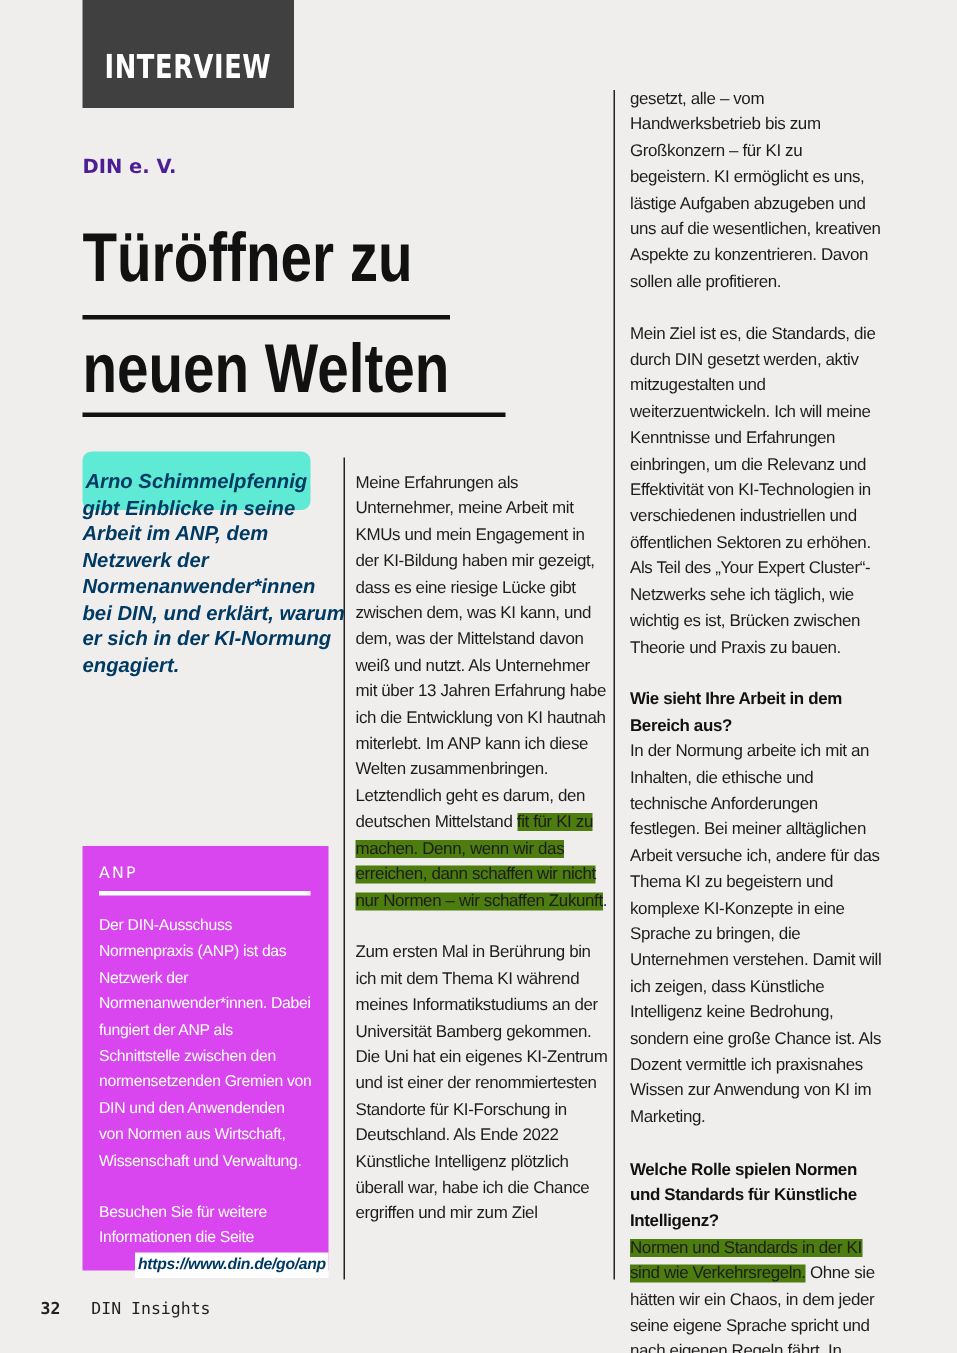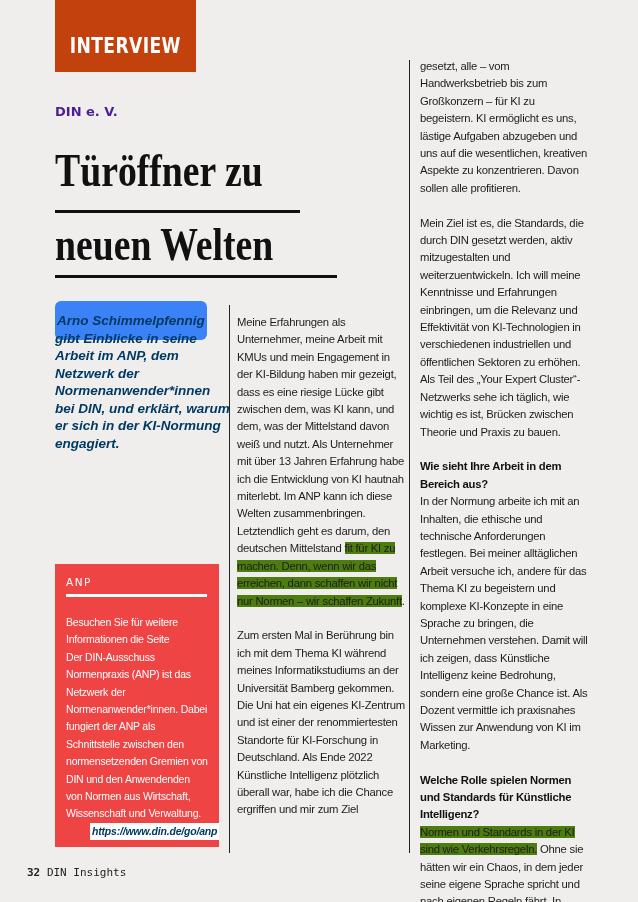--- a/index.html
+++ b/index.html
@@ -4,74 +4,74 @@
   <style>
     html, body { margin: 0; padding: 0; }
     body {
       width: 638px; height: 902px; overflow: hidden;
       background: #efeeec; position: relative;
       font-family: "Liberation Sans", sans-serif;
       color: #1a1a1a;
     }
     .tab {
       position: absolute; left: 55px; top: 0; width: 141px; height: 72px;
-      background: #c2410c; color: #fff;
+      background: #404040; color: #fff;
       display: flex; align-items: flex-end; justify-content: center;
       padding-bottom: 14px; box-sizing: border-box;
       font-family: "DejaVu Sans", sans-serif; font-weight: bold;
       font-size: 22px; letter-spacing: 0.5px;
       transform-origin: center; 
     }
     .tab span { display: inline-block; transform: scaleX(0.78); }
     .org {
       position: absolute; left: 55px; top: 104px;
       color: #4c1d95; font-weight: bold; font-size: 13px;
       font-family: "DejaVu Sans", sans-serif;
     }
     .title {
       position: absolute; left: 55px; top: 148px;
-      font-family: Liberation Serif, serif; font-weight: bold;
+      font-family: Liberation Sans, sans-serif; font-weight: bold;
       font-size: 46px; line-height: 1; color: #111;
     }
     .title .line { display: block; transform: scaleX(0.82); transform-origin: left; white-space: nowrap; }
     .rule { position: absolute; background: #111; height: 3px; }
     .lead {
       position: absolute; left: 55px; top: 312px; width: 175px;
       color: #003a63; font-style: italic; font-weight: bold;
       font-size: 13.5px; line-height: 17.5px;
     }
-    .hl { background: #3b82f6; border-radius: 6px; padding: 12px 2px; }
+    .hl { background: #5eead4; border-radius: 6px; padding: 12px 2px; }
     .hl-flat { background: #4d7c0f; }
     .vrule { position: absolute; width: 1px; background: #222; }
     .col {
       position: absolute; font-family: "Liberation Sans", sans-serif;
       font-size: 11.3px; line-height: 17.4px; color: #1d1d1d;
       letter-spacing: -0.25px;
     }
     .col p { margin: 0; }
     .col .q { font-weight: bold; color: #111; margin-top: 0; }
     .col .gap { height: 17.4px; }
     .anp-box {
       position: absolute; left: 55px; top: 564px; width: 164px; height: 283px;
-      background: #ef4444; color: #fff; box-sizing: border-box;
+      background: #d946ef; color: #fff; box-sizing: border-box;
       padding: 12px 11px 0 11px;
     }
     .anp-title { font-size: 10.5px; letter-spacing: 1.5px; font-family: "DejaVu Sans", sans-serif; }
     .anp-rule { height: 3px; background: #fff; margin: 6px 0 12px 0; width: 141px; }
     .anp-text { font-size: 10.5px; line-height: 17.4px; letter-spacing: -0.2px; }
     .anp-text p { margin: 0; }
     .anp-link {
       display: inline-block; background: #fff; color: #003a63;
       font-weight: bold; font-style: italic; padding: 0 2px; text-decoration: none; margin-left: 24px;
     }
     .footer {
       position: absolute; top: 866px; left: 27px; font-size: 11px;
       font-family: "DejaVu Sans Mono", monospace; color: #222;
     }
-    .footer .num { font-weight: bold; }
+    .footer .num { font-weight: bold; margin-right: 14px; }
   </style>
 </head>
 <body>
 
 <div class="tab">
     <span>INTERVIEW</span>
   </div>
 
 <div class="org">DIN e. V.</div>
 
@@ -84,22 +84,22 @@
 
 <div class="lead">
   <span class="hl">Arno Schimmelpfennig</span>
   <span>gibt Einblicke in seine Arbeit im ANP, dem Netzwerk der Normenanwender*innen bei DIN, und erklärt, warum er sich in der KI-Normung engagiert.</span>
 </div>
 
 <div class="anp-box">
   <div class="anp-title">ANP</div>
   <div class="anp-rule"></div>
   <div class="anp-text">
+    <p>Der DIN-Ausschuss Normenpraxis (ANP) ist das Netzwerk der Normenanwender*innen. Dabei fungiert der ANP als Schnittstelle zwischen den normensetzenden Gremien von DIN und den Anwendenden von Normen aus Wirtschaft, Wissenschaft und Verwaltung.</p>
     <p style="margin-top:17px">Besuchen Sie für weitere Informationen die Seite</p>
-    <p>Der DIN-Ausschuss Normenpraxis (ANP) ist das Netzwerk der Normenanwender*innen. Dabei fungiert der ANP als Schnittstelle zwischen den normensetzenden Gremien von DIN und den Anwendenden von Normen aus Wirtschaft, Wissenschaft und Verwaltung.</p>
     <a class="anp-link">https://www.din.de/go/anp</a>
   </div>
 </div>
 
 <div class="vrule" style="left:229px; top:305px; height:548px;"></div>
 
 <div class="col" style="left:237px; top:314px; width:168px;">
   <p><span>Meine Erfahrungen als Unternehmer, meine Arbeit mit KMUs und mein Engagement in der KI-Bildung haben mir gezeigt, dass es eine riesige Lücke gibt zwischen dem, was KI kann, und dem, was der Mittelstand davon weiß und nutzt. Als Unternehmer mit über 13 Jahren Erfahrung habe ich die Entwicklung von KI hautnah miterlebt. Im ANP kann ich diese Welten zusammenbringen. Letztendlich geht es darum, den deutschen Mittelstand</span> <span class="hl-flat">fit für KI zu machen. Denn, wenn wir das erreichen, dann schaffen wir nicht nur Normen – wir schaffen Zukunft</span><span>.</span></p>
   <div class="gap"></div>
   <p>Zum ersten Mal in Berührung bin ich mit dem Thema KI während meines Informatikstudiums an der Universität Bamberg gekommen. Die Uni hat ein eigenes KI-Zentrum und ist einer der renommiertesten Standorte für KI-Forschung in Deutschland. Als Ende 2022 Künstliche Intelligenz plötzlich überall war, habe ich die Chance ergriffen und mir zum Ziel</p>

